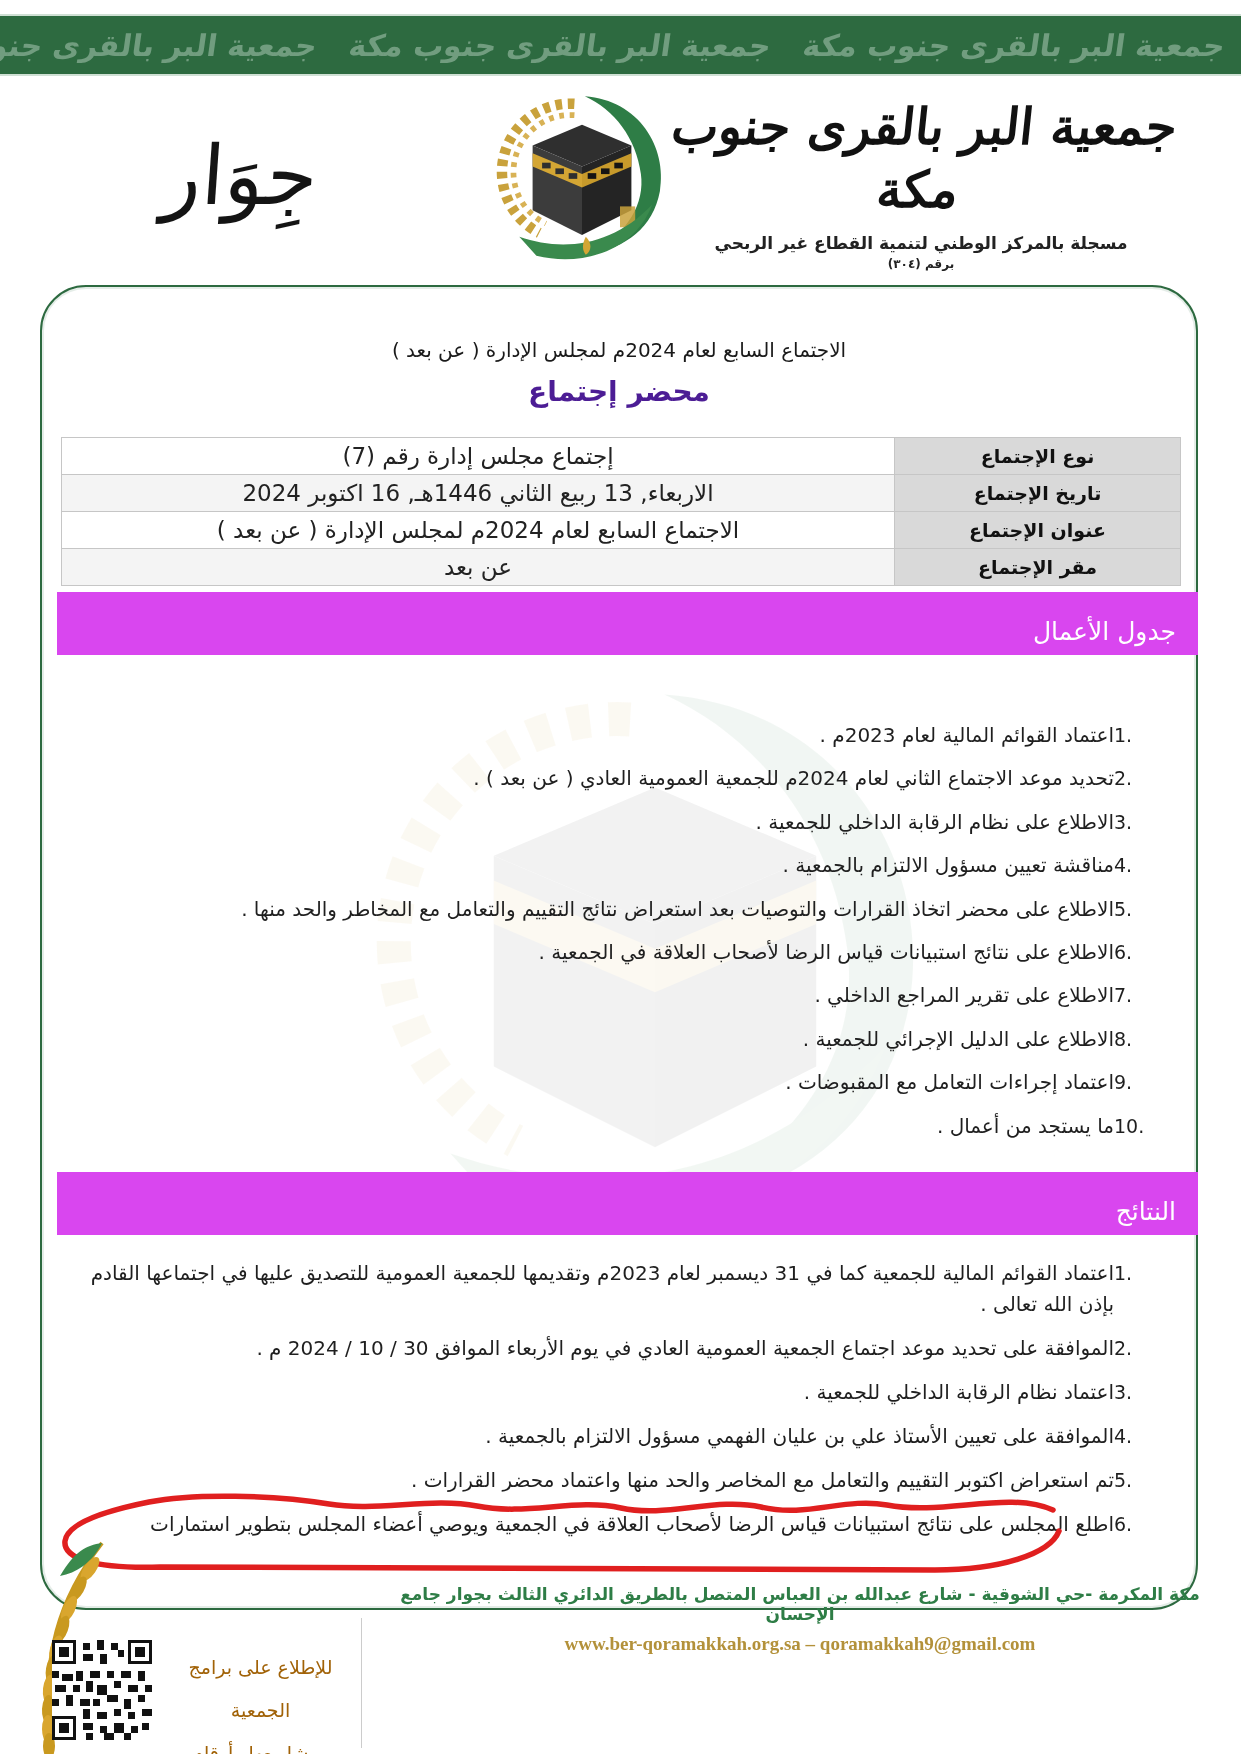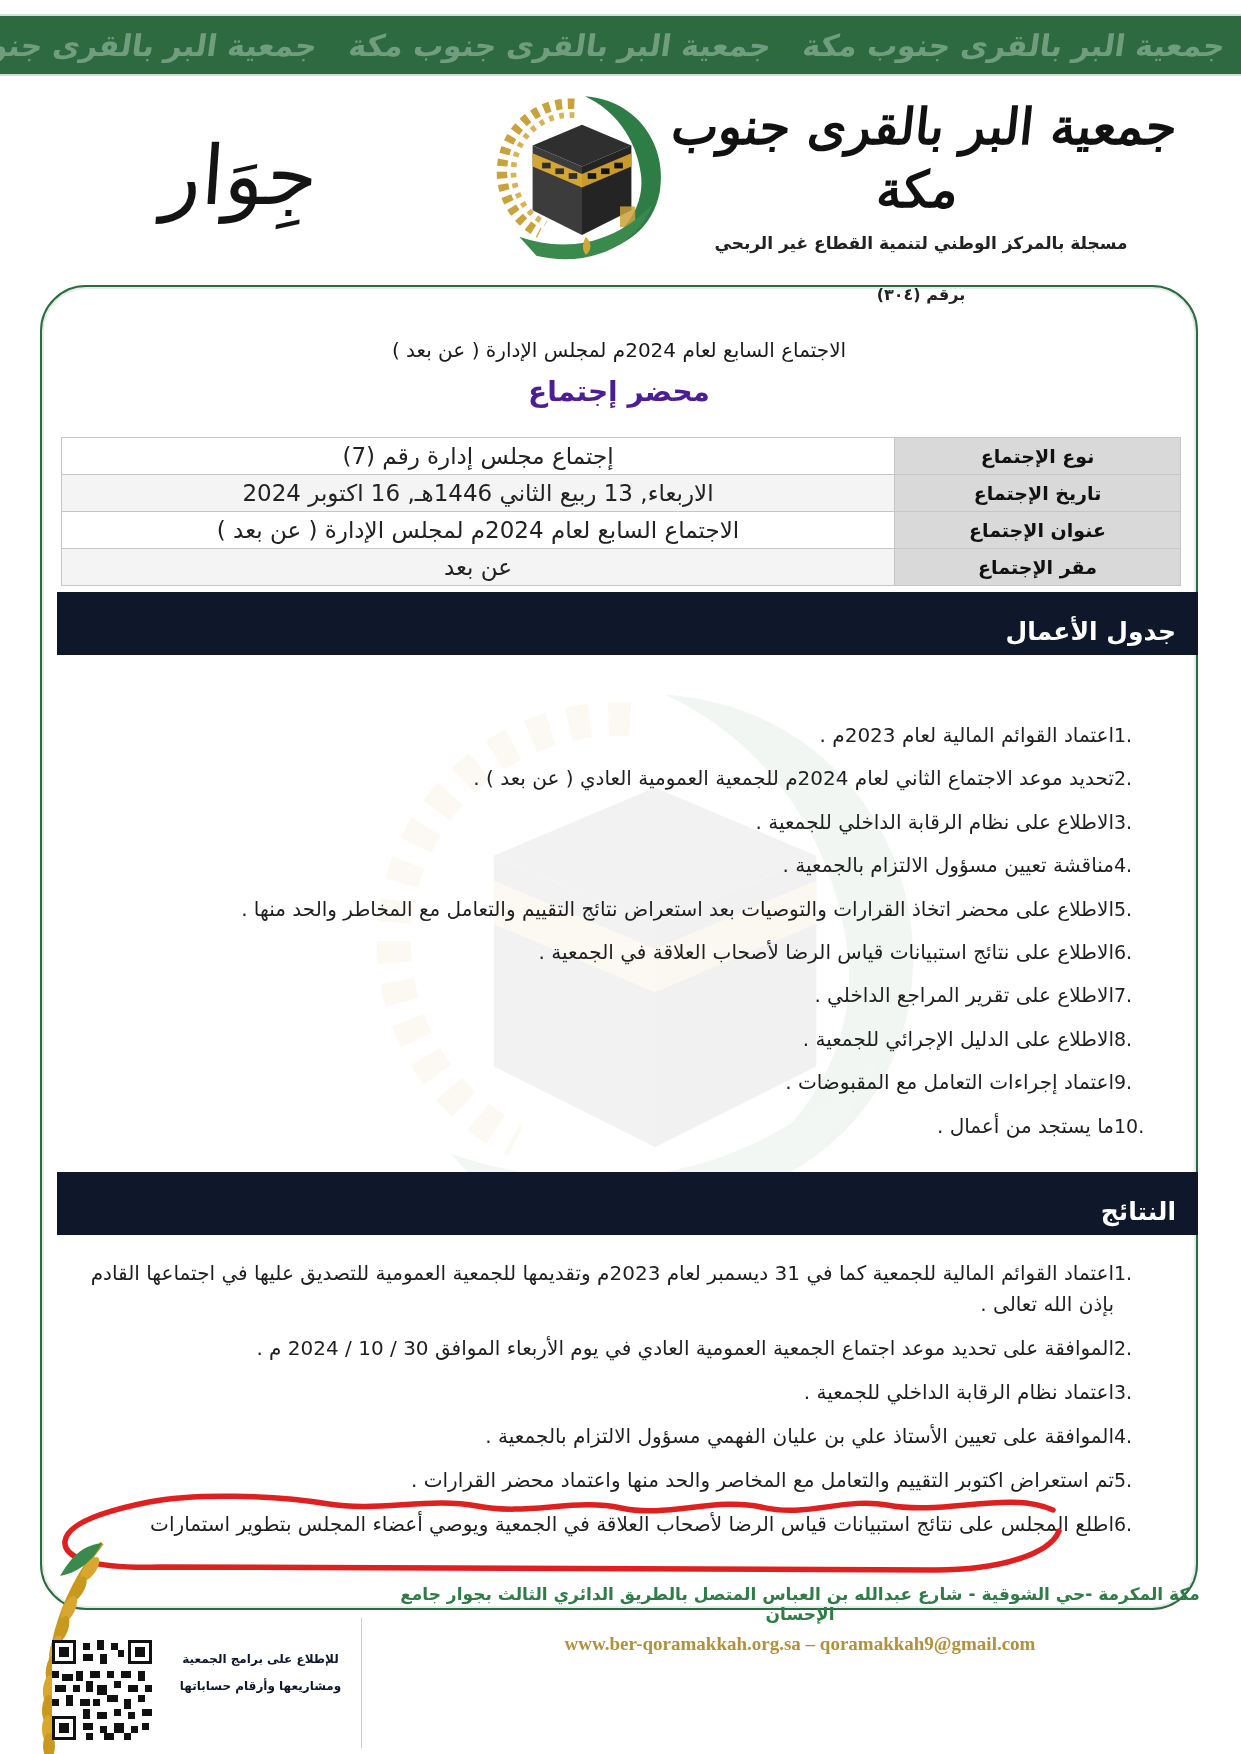--- a/index.html
+++ b/index.html
@@ -27,21 +27,21 @@
     font-family:"DejaVu Serif", serif; font-size:82px; color:#141414;
     transform:skewX(-4deg);
   }
   .center-logo { position:absolute; left:487px; top:92px; width:190px; height:168px; }
   .org-block { position:absolute; right:40px; top:96px; width:560px; text-align:center; }
   .org-name {
     font-family:"DejaVu Serif", serif; font-size:50px; font-weight:bold; color:#111;
     line-height:1.25; transform:skewX(-6deg);
   }
   .org-reg { font-size:17px; font-weight:bold; color:#222; margin-top:12px; }
-  .org-num { font-size:16px; font-weight:bold; color:#222; margin-top:32px; }
+  .org-num { font-size:12px; font-weight:bold; color:#222; margin-top:4px; }
 
   
   .main-box {
     position:absolute; left:40px; top:285px; width:1158px; height:1325px;
     border:2.5px solid #2d6a40; border-radius:46px; background:transparent;
     box-shadow: inset 0 0 0 2px rgba(45,106,64,.12);
   }
   .watermark { position:absolute; left:345px; top:645px; width:620px; height:620px; opacity:.06; pointer-events:none; }
 
   .doc-title  { position:absolute; top:338px; left:40px; width:1158px; text-align:center; font-size:20px; color:#1a1a1a; }
@@ -55,22 +55,22 @@
   .info-table td { border:1px solid #c6c6c6; height:37px; vertical-align:middle; }
   .info-table td.lbl {
     width:286px; background:#d9d9d9; font-weight:bold; font-size:19px;
     text-align:center; color:#111;
   }
   .info-table td.val { text-align:center; font-size:23px; color:#222; background:#ffffff; }
   .info-table tr:nth-child(even) td.val { background:#f4f4f4; }
 
   
   .section-bar {
-    position:absolute; left:57px; width:1141px; height:63px; background:#0f172a;
-    color:#ffffff; font-size:25px; font-weight:bold;
+    position:absolute; left:57px; width:1141px; height:63px; background:#d946ef;
+    color:#ffffff; font-size:25px; font-weight:normal;
     display:flex; align-items:flex-end; justify-content:flex-start;
     padding:0 22px 9px 16px; direction:rtl;
   }
   .bar-agenda  { top:592px; }
   .bar-results { top:1172px; }
 
   
   .num-list { position:absolute; right:85px; direction:rtl; color:#1f1f1f; }
   .agenda-list  { top:722px;  width:1090px; }
   .results-list { top:1258px; width:1095px; }
@@ -81,21 +81,21 @@
   .li .txt { flex:1 1 auto; }
 
   
   .red-annot { position:absolute; left:45px; top:1480px; width:1040px; height:96px; pointer-events:none; }
 
   
   .footer-divider { position:absolute; left:361px; top:1618px; width:1px; height:130px; background:#cccccc; }
   .wheat-decor { position:absolute; left:6px; top:1535px; width:112px; height:219px; }
   .qr-code { position:absolute; left:52px; top:1640px; width:100px; height:100px; }
   .qr-caption { position:absolute; left:158px; top:1646px; width:205px; text-align:center; direction:rtl; }
-  .qr-caption .g { color:#0f172a; font-weight:bold; font-size:12px; line-height:2.25; }
+  .qr-caption .g { color:#a16207; font-weight:normal; font-size:19px; line-height:2.25; }
   .footer-right { position:absolute; left:375px; top:1584px; width:850px; text-align:center; direction:rtl; }
   .addr { color:#2e7d46; font-weight:bold; font-size:17px; }
   .contact { color:#2e7d46; font-weight:bold; font-size:15px; margin-top:12px; }
   .weblnk { font-family:"Liberation Serif", serif; color:#b3913a; font-weight:bold; font-size:19px; margin-top:9px; direction:ltr; }
 </style>
 </head>
 <body>
 
 <div class="top-band">
   <span>جمعية البر بالقرى جنوب مكة</span>

